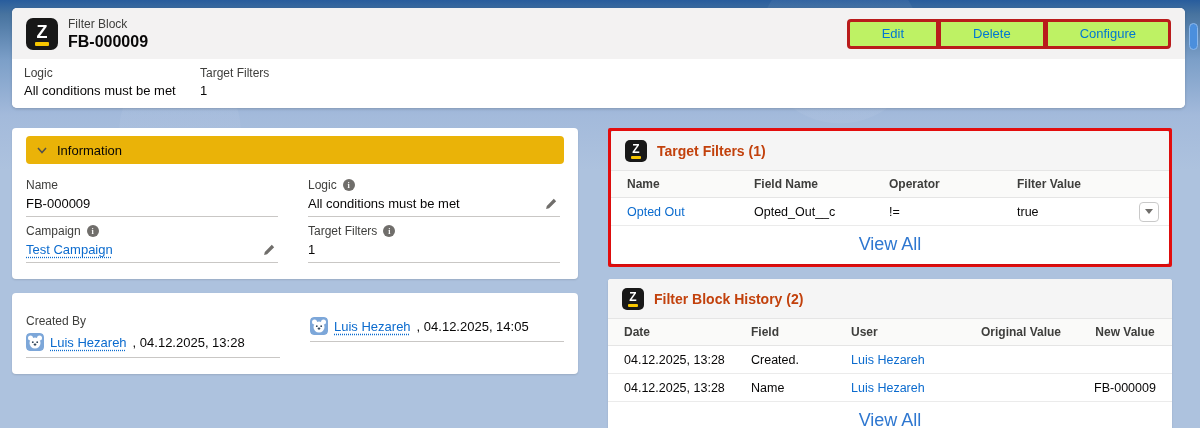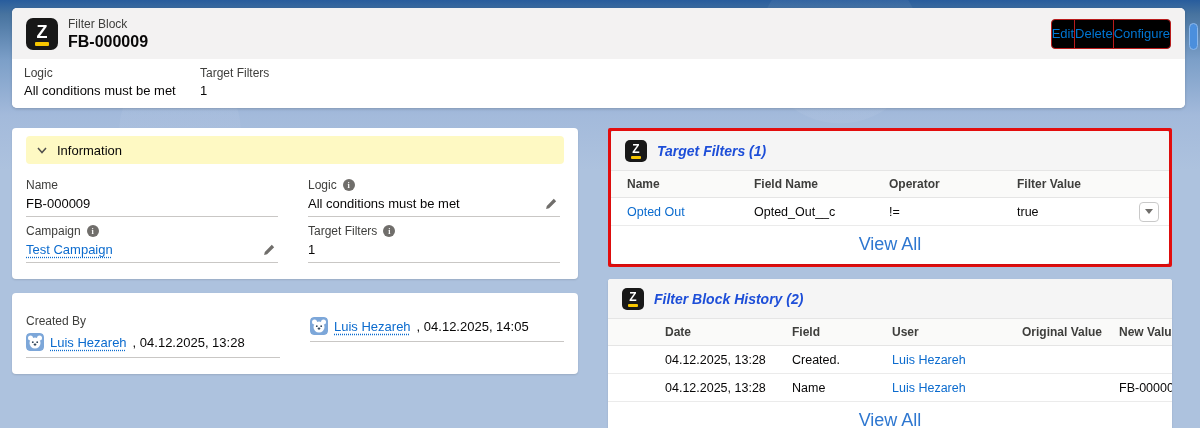--- a/index.html
+++ b/index.html
@@ -31,41 +31,41 @@
   .zletter { color:#fff; font-weight:bold; }
   .zicon-lg .zletter { font-size:18px; margin-top:1px; }
   .zicon-sm .zletter { font-size:12px; }
   .zbar { background:#f7c600; border-radius:1px; }
   .zicon-lg .zbar { width:14px; height:4px; margin-top:1px; }
   .zicon-sm .zbar { width:10px; height:3px; margin-top:1px; }
   .entity-label { font-size:12px; color:#3e3e3c; margin-bottom:2px; }
   .record-name { font-size:16px; font-weight:bold; color:#080707; }
 
   .btn-group { display:flex; }
-  .btn-group button { height:30px; padding:0 0; font-size:13px; color:#0176d3;
-    background:#000000; border:1px solid #b91c1c; cursor:pointer; margin-left:-1px;
+  .btn-group button { height:30px; padding:0 32px; font-size:13px; color:#0176d3;
+    background:#bef264; border:3px solid #b91c1c; cursor:pointer; margin-left:-1px;
     font-family:"Liberation Sans",sans-serif; }
   .btn-group button:first-child { border-radius:4px 0 0 4px; margin-left:0; }
   .btn-group button:last-child { border-radius:0 4px 4px 0; }
 
   .header-bottom { height:49px; background:#fff; display:flex; padding:7px 14px 0 12px; }
   .hfield { margin-right:0; }
   .hfield:first-child { width:176px; }
   .hlabel { font-size:12px; color:#3e3e3c; margin-bottom:3px; }
   .hvalue { font-size:13px; color:#080707; }
 
   
   .content { position:absolute; left:12px; top:128px; width:1173px; display:flex; gap:30px; }
   .col-left { width:566px; display:flex; flex-direction:column; gap:14px; }
   .col-right { width:564px; display:flex; flex-direction:column; gap:12px; }
 
   .card { background:#fff; border-radius:4px; box-shadow:0 1px 2px rgba(0,0,0,.12); }
 
   .detail-card { padding:8px 14px 10px 14px; }
-  .section-header { background:#fef9c3; border-radius:4px; height:28px; display:flex;
+  .section-header { background:#eab308; border-radius:4px; height:28px; display:flex;
     align-items:center; gap:9px; padding:0 10px; font-size:13px; color:#080707; cursor:pointer; }
   .chev { width:12px; height:12px; display:block; }
 
   .field-grid { display:grid; grid-template-columns:1fr 1fr; column-gap:30px; margin-top:13px; padding:0 4px 0 0; }
   .fcell { margin-bottom:6px; }
   .flabel-row { display:flex; align-items:center; gap:6px; font-size:12px; color:#3e3e3c; height:16px; }
   .info-icon { width:12px; height:12px; border-radius:50%; background:#706e6b; color:#fff;
     font-size:8px; font-weight:bold; display:inline-flex; align-items:center; justify-content:center;
     font-family:"Liberation Serif",serif; }
   .fvalue-row { display:flex; align-items:center; justify-content:space-between;
@@ -77,32 +77,32 @@
   .sys-grid { display:grid; grid-template-columns:1fr 1fr; column-gap:30px; margin-top:12px;text-align:center; }
   .sys-value-row { display:flex; align-items:center; gap:6px; border-bottom:1px solid #c9c7c5;
     padding:4px 0 6px 0; font-size:13px; color:#080707; }
   .avatar { width:18px; height:18px; border-radius:4px; display:block; flex:0 0 auto; }
 
   
   .highlight-wrapper { border:3px solid #e40e0e; border-radius:2px; }
   .related-card { overflow:hidden; border-radius:3px; }
   .related-header { height:40px; background:#f5f5f5; display:flex; align-items:center; gap:10px;
     padding:0 14px; border-bottom:1px solid #e5e5e5; }
-  .related-title { font-size:14px; font-weight:bold; color:#1d4ed8;font-style:italic; }
+  .related-title { font-size:14px; font-weight:bold; color:#c2410c; }
 
   .tr { display:flex; align-items:center; }
   .th-row { height:27px; background:#fafaf9; border-bottom:1px solid #e5e5e5;
     font-size:12px; font-weight:bold; color:#3e3e3c; }
   .data-row { height:28px; border-bottom:1px solid #ebebeb; font-size:12.5px; color:#080707; }
   .cell { padding-left:16px; overflow:hidden; white-space:nowrap; }
 
   .c-name { width:127px; } .c-field { width:135px; } .c-op { width:128px; }
   .c-val { flex:1; } .c-act { width:46px; display:flex; justify-content:flex-end; padding-right:10px; }
 
-  .h-date { width:127px;margin-left:41px; } .h-field { width:100px; } .h-user { width:130px; }
+  .h-date { width:127px; } .h-field { width:100px; } .h-user { width:130px; }
   .h-orig { width:97px; } .h-new { flex:1;text-align:center; }
 
   .row-action { width:24px; height:20px; border:1px solid #c9c9c9; border-radius:4px;
     background:#fff; display:flex; align-items:center; justify-content:center; cursor:pointer; }
   .caret-down { width:0; height:0; border-left:4px solid transparent; border-right:4px solid transparent;
     border-top:5px solid #706e6b; }
 
   .view-all { text-align:center; padding:8px 0 9px 0; }
   .view-all a { font-size:18px; color:#2e77d0; cursor:pointer; text-decoration:none; }
 </style>

